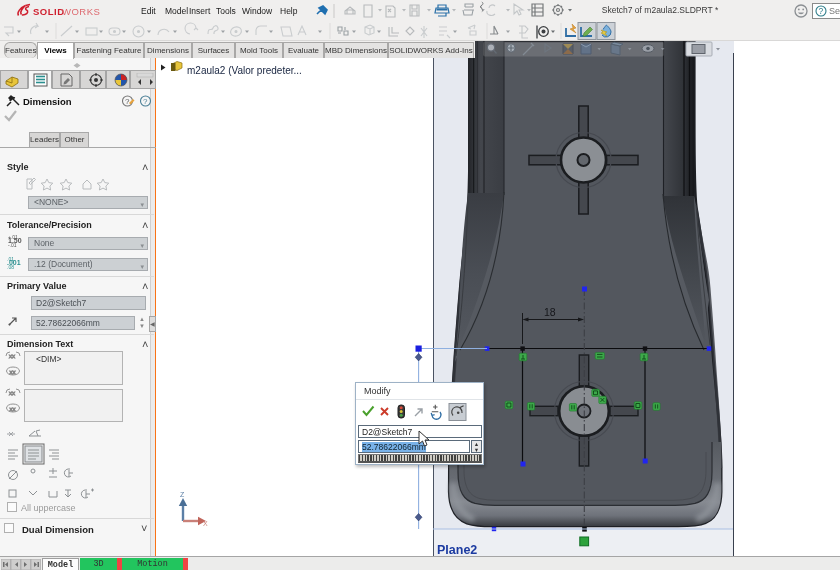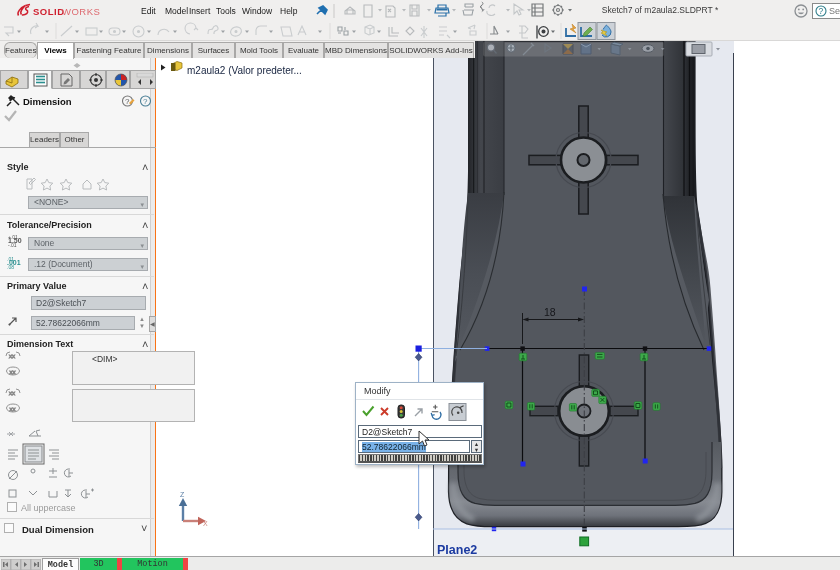--- a/index.html
+++ b/index.html
@@ -17,21 +17,21 @@
 .ctab { position:absolute; top:1px; height:16px; background:#e4e3e2; border:1px solid #a9a8a7; border-bottom:none; font-size:8px; color:#333; text-align:center; line-height:15px; white-space:nowrap; overflow:hidden; }
 .ctab.active { background:#ffffff; color:#000; height:17px; z-index:2; font-weight:bold; }
 
 #lpanel { left:0; top:58px; width:156px; height:498px; background:#f6f6f6; border-right:3px solid #f97316; font-size:9px; color:#333; z-index:4; }
 .sep { position:absolute; left:0; width:154px; border-top:1px solid #d8d8d8; }
 .hdr { position:absolute; left:7px; font-size:9px; font-weight:bold; color:#222; }
 .chev { position:absolute; color:#444; font-size:11px; }
 .dd { position:absolute; left:28px; width:120px; height:13px; background:#ccd0d3; border:1px solid #a7abaf; color:#5d6267; font-size:8.5px; line-height:11px; padding-left:5px; }
 .dda { position:absolute; right:3px; top:2px; color:#8a8e92; font-size:7px; }
 .gfield { position:absolute; background:#ccd0d4; border:1px solid #a7abaf; color:#4a4f54; font-size:8.5px; line-height:12px; padding-left:4px; }
-.tarea { position:absolute; left:24px; width:123px; background:#f1f1f1; border:1px solid #b3b3b3; font-size:8.5px; color:#333; padding:2px 0 0 19px;margin-left:48px; }
+.tarea { position:absolute; left:24px; width:99px; background:#f1f1f1; border:1px solid #b3b3b3; font-size:8.5px; color:#333; padding:2px 0 0 11px; }
 .pmtab { height:19px; background:#d7d6d5; border:1px solid #a5a5a5; border-bottom:1px solid #a5a5a5; }
 .pmtab.active { background:#f6f6f6; border-bottom:1px solid #f6f6f6; }
 .vtab { height:15px; background:#d7d6d5; border:1px solid #a8a8a8; border-bottom:none; font-size:8px; color:#333; text-align:center; line-height:14px; }
 .vtab.active { background:#bef264;margin-left:32px; }
 
 #statusbar { left:0; top:556px; width:840px; height:14px; background:#ececeb; border-top:1px solid #a5a5a5;font-family:Liberation Mono, monospace; }
 .stab { position:absolute; top:1px; height:13px; font-size:8.5px; color:#333; text-align:center; line-height:13px; background:#22c55e; border-right:5px solid #ef4444; }
 
 #viewport { left:156px; top:41px; width:684px; height:515px; background:#ffffff; overflow:hidden; }
 

